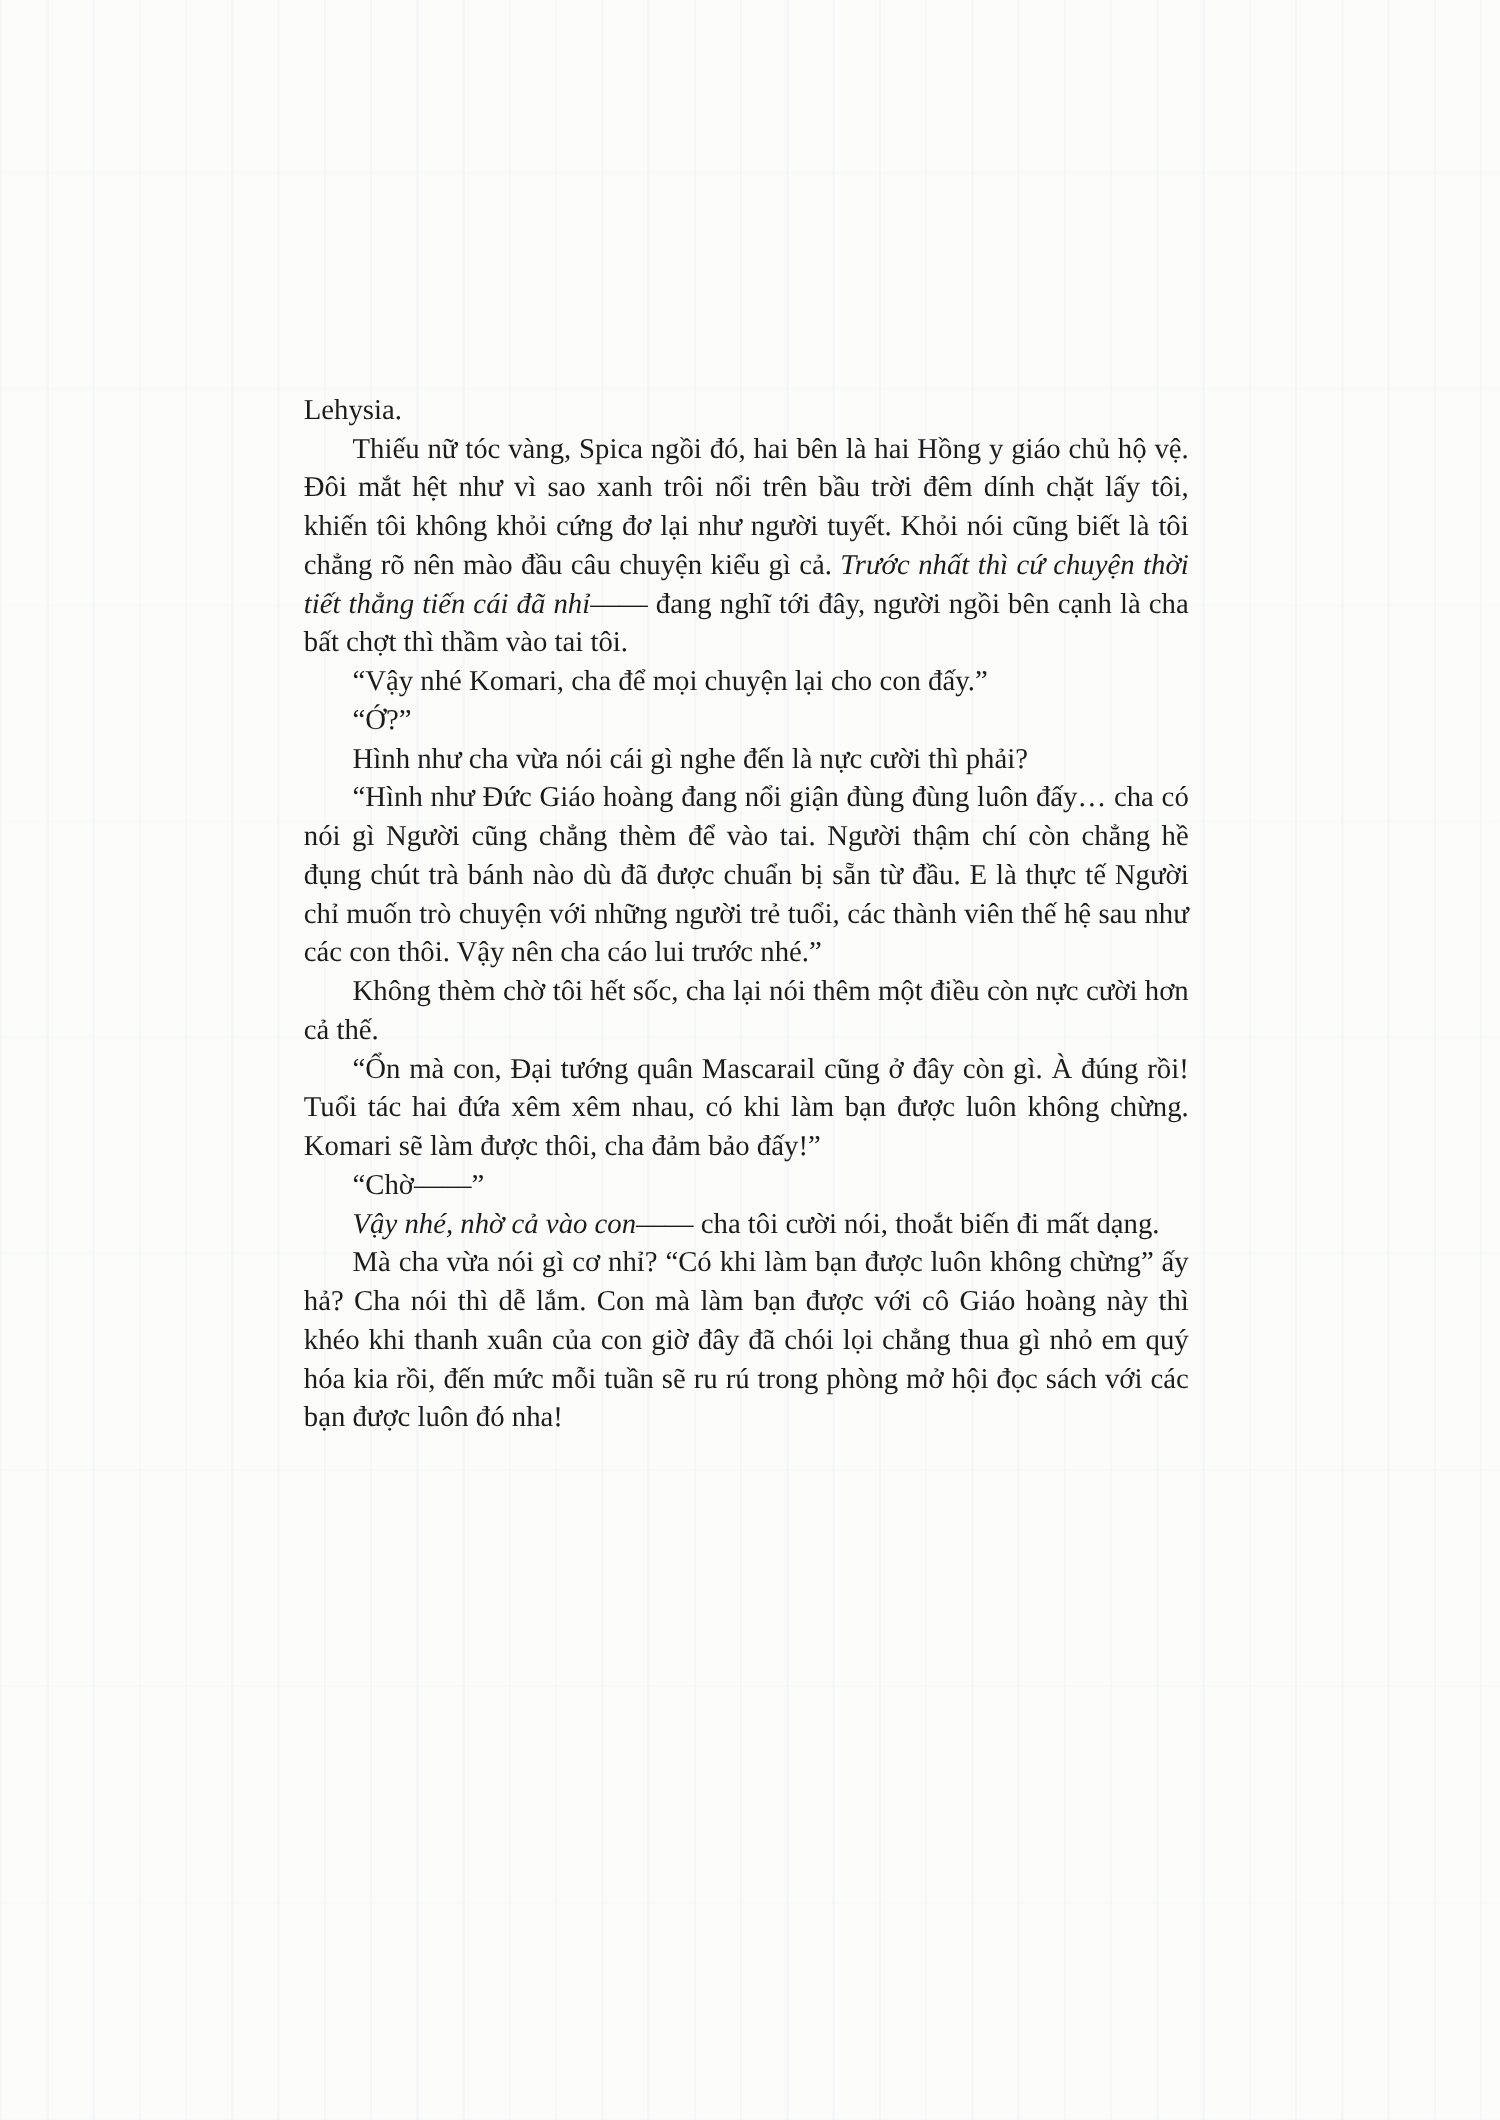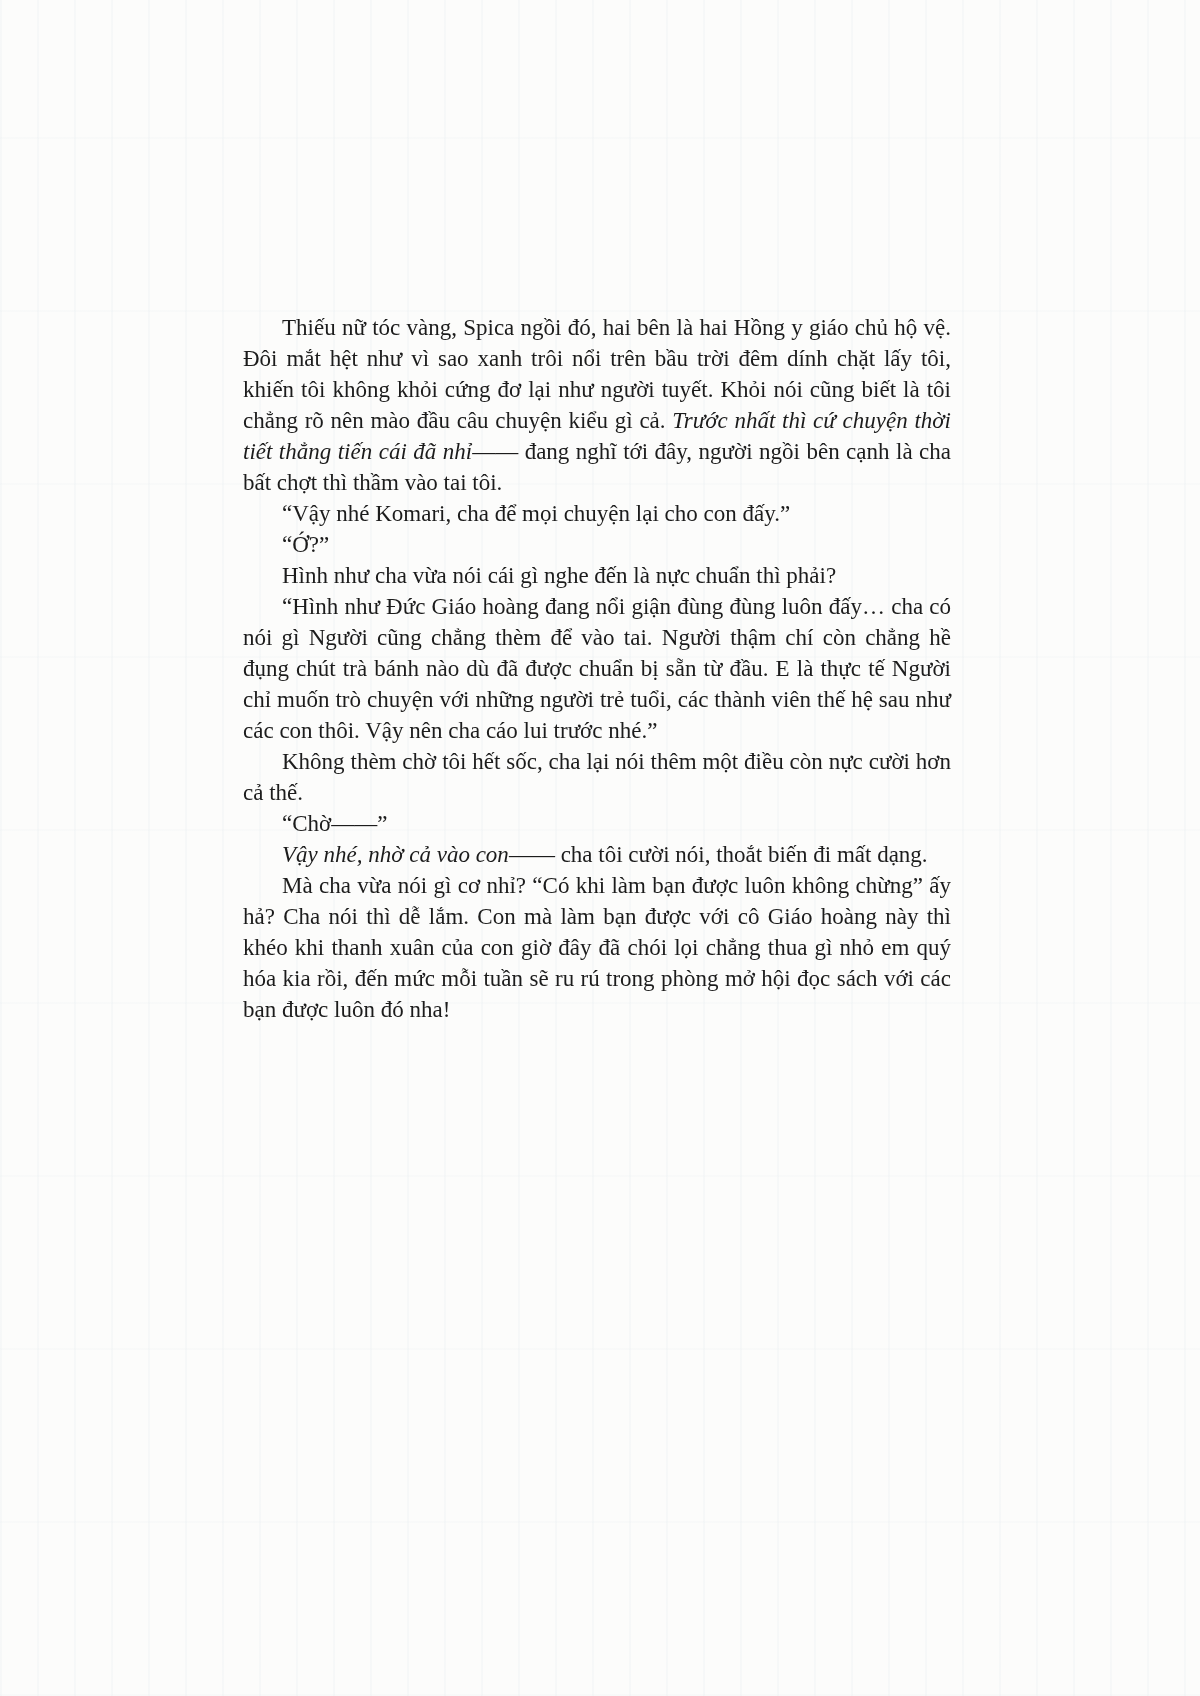--- a/index.html
+++ b/index.html
@@ -41,23 +41,25 @@
   }
   .ital {
     font-style: italic;
   }
 </style>
 </head>
 <body>
 
 <div class="page">
   <div class="text-block">
+      <p class="para no-indent"><span>Lehysia.</span></p>
       <p class="para"><span>Thiếu nữ tóc vàng, Spica ngồi đó, hai bên là hai Hồng y giáo chủ hộ vệ. Đôi mắt hệt như vì sao xanh trôi nổi trên bầu trời đêm dính chặt lấy tôi, khiến tôi không khỏi cứng đơ lại như người tuyết. Khỏi nói cũng biết là tôi chẳng rõ nên mào đầu câu chuyện kiểu gì cả. </span><span class="ital">Trước nhất thì cứ chuyện thời tiết thẳng tiến cái đã nhỉ</span><span>—— đang nghĩ tới đây, người ngồi bên cạnh là cha bất chợt thì thầm vào tai tôi.</span></p>
       <p class="para"><span>“Vậy nhé Komari, cha để mọi chuyện lại cho con đấy.”</span></p>
       <p class="para"><span>“Ớ?”</span></p>
-      <p class="para"><span>Hình như cha vừa nói cái gì nghe đến là nực chuẩn thì phải?</span></p>
+      <p class="para"><span>Hình như cha vừa nói cái gì nghe đến là nực cười thì phải?</span></p>
       <p class="para"><span>“Hình như Đức Giáo hoàng đang nổi giận đùng đùng luôn đấy… cha có nói gì Người cũng chẳng thèm để vào tai. Người thậm chí còn chẳng hề đụng chút trà bánh nào dù đã được chuẩn bị sẵn từ đầu. E là thực tế Người chỉ muốn trò chuyện với những người trẻ tuổi, các thành viên thế hệ sau như các con thôi. Vậy nên cha cáo lui trước nhé.”</span></p>
       <p class="para"><span>Không thèm chờ tôi hết sốc, cha lại nói thêm một điều còn nực cười hơn cả thế.</span></p>
+      <p class="para"><span>“Ổn mà con, Đại tướng quân Mascarail cũng ở đây còn gì. À đúng rồi! Tuổi tác hai đứa xêm xêm nhau, có khi làm bạn được luôn không chừng. Komari sẽ làm được thôi, cha đảm bảo đấy!”</span></p>
       <p class="para"><span>“Chờ——”</span></p>
       <p class="para"><span class="ital">Vậy nhé, nhờ cả vào con</span><span>—— cha tôi cười nói, thoắt biến đi mất dạng.</span></p>
       <p class="para"><span>Mà cha vừa nói gì cơ nhỉ? “Có khi làm bạn được luôn không chừng” ấy hả? Cha nói thì dễ lắm. Con mà làm bạn được với cô Giáo hoàng này thì khéo khi thanh xuân của con giờ đây đã chói lọi chẳng thua gì nhỏ em quý hóa kia rồi, đến mức mỗi tuần sẽ ru rú trong phòng mở hội đọc sách với các bạn được luôn đó nha!</span></p>
     </div>
 </div>
 
 </body></html>

